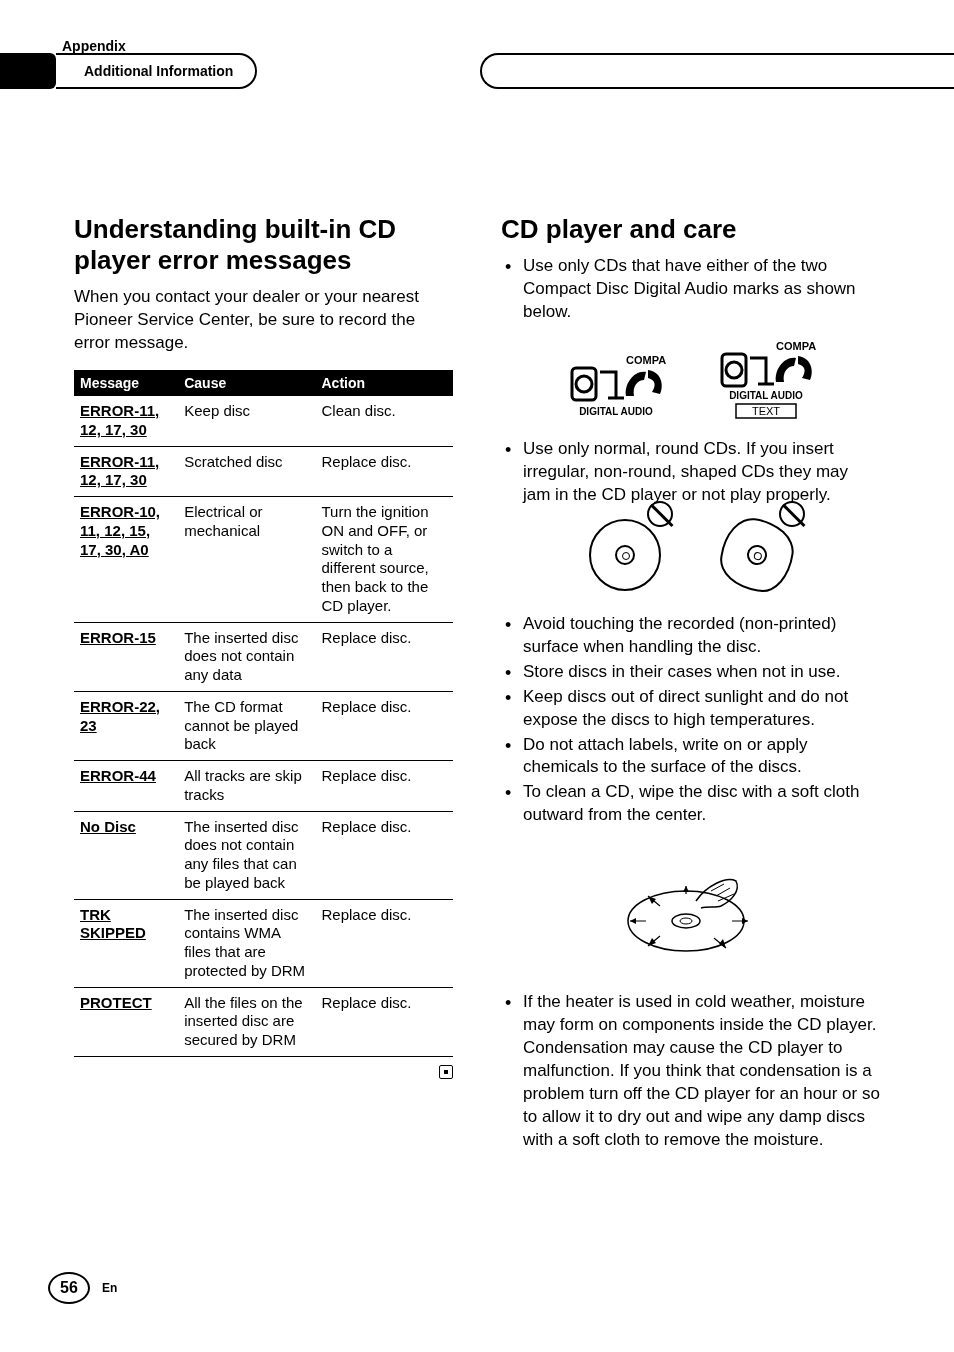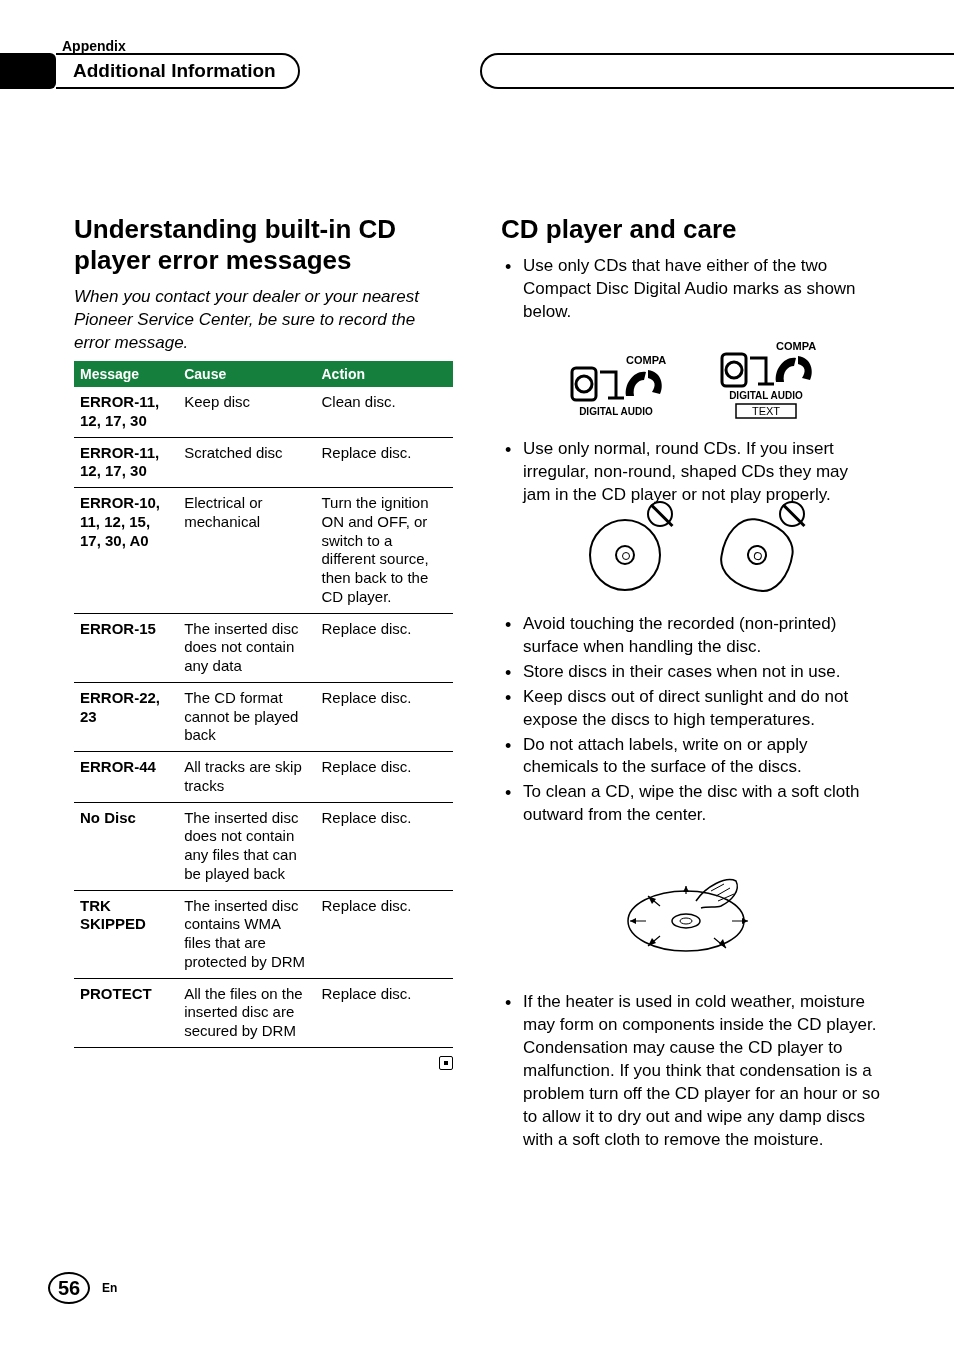--- a/index.html
+++ b/index.html
@@ -1,49 +1,49 @@
 <!DOCTYPE html>
 <html><head>
 <meta charset="utf-8">
 <style>
   * { box-sizing: border-box; margin: 0; padding: 0; }
   html, body { width: 954px; height: 1352px; background: #fff; font-family: Arial, Helvetica, sans-serif; color: #000; }
   .page { position: relative; width: 954px; height: 1352px; padding: 0; }
   .appendix-label { position: absolute; top: 38px; left: 62px; font-size: 14px; font-weight: bold; color: #000; }
   .black-tab { position: absolute; top: 53px; left: 0; width: 56px; height: 36px; background: #000; border-top-right-radius: 6px; border-bottom-right-radius: 6px; }
   .header-row { position: absolute; top: 53px; left: 56px; right: 74px; height: 36px; display: flex; align-items: center; }
-  .header-pill { border: 2px solid #000; border-radius: 18px; padding: 4px 22px 4px 17px; font-size: 19px; font-weight: bold; background: #fff; display: flex; align-items: center; height: 36px; border-left: none; border-top-left-radius: 0; border-bottom-left-radius: 0; }
+  .header-pill { border: 2px solid #000; border-radius: 18px; padding: 4px 22px 4px 28px; font-size: 14px; font-weight: bold; background: #fff; display: flex; align-items: center; height: 36px; border-left: none; border-top-left-radius: 0; border-bottom-left-radius: 0; }
   .header-right-pill { position: absolute; top: 53px; right: 74px; width: 400px; height: 36px; border: 2px solid #000; border-radius: 18px; border-right: none; border-top-right-radius: 0; border-bottom-right-radius: 0; }
   .header-right-pill-end { position: absolute; top: 53px; right: 0; width: 74px; height: 36px; border-top: 2px solid #000; border-bottom: 2px solid #000; }
   .columns { position: absolute; top: 170px; left: 74px; right: 74px; bottom: 110px; display: flex; gap: 48px; }
   .col { width: 380px; }
   h2.section-title { font-size: 26px; font-weight: bold; line-height: 1.2; margin-bottom: 10px; margin-top: 44px; }
-  p.intro { font-size: 17px; line-height: 1.35; margin-bottom: 6px; font-style: italic; }
+  p.intro { font-size: 17px; line-height: 1.35; margin-bottom: 15px; }
   table.err { width: 100%; border-collapse: collapse; font-size: 15px; }
-  table.err thead tr { background: #15803d; color: #fff; margin-top: 29px; }
+  table.err thead tr { background: #000000; color: #fff; margin-top: 29px; }
   table.err th { text-align: left; padding: 5px 6px; font-weight: bold; font-size: 14px; }
   table.err td { padding: 6px 6px; vertical-align: top; border-bottom: 1px solid #000; line-height: 1.25; }
-  table.err td.msg { font-weight: bold; white-space: pre-line; }
+  table.err td.msg { font-weight: bold; white-space: pre-line; text-decoration: underline; }
   .endmark { display: inline-block; width: 14px; height: 14px; border: 1.5px solid #000; border-radius: 2px; position: relative; float: right; margin-top: 8px; }
   .endmark::after { content: ""; position: absolute; width: 4px; height: 4px; background: #000; top: 4px; left: 4px; }
   ul.bullets { list-style: none; padding: 0; margin: 0; }
   ul.bullets > li { font-size: 17px; line-height: 1.35; padding-left: 22px; position: relative; margin-bottom: 2px; }
   ul.bullets > li::before { content: "•"; position: absolute; left: 4px; top: 0; font-size: 18px; }
   .icon-row { display: flex; gap: 40px; justify-content: center; margin: 12px 0 18px 0; align-items: flex-end; }
   .compact-logo { width: 110px; display: flex; flex-direction: column; align-items: center; }
   .cd-icons { display: flex; gap: 60px; justify-content: center; margin: 12px 0 22px 0; }
   .cd-circle { width: 72px; height: 72px; border: 2px solid #000; border-radius: 50%; position: relative; display: flex; align-items: center; justify-content: center; }
   .cd-inner { width: 20px; height: 20px; border: 2px solid #000; border-radius: 50%; position: relative; }
   .cd-inner::after { content: ""; width: 6px; height: 6px; background: #fff; border: 1px solid #000; border-radius: 50%; position: absolute; top: 5px; left: 5px; }
   .no-sign { position: absolute; top: -18px; right: -12px; width: 26px; height: 26px; border: 2.5px solid #000; border-radius: 50%; }
   .no-sign::after { content: ""; position: absolute; width: 30px; height: 2.5px; background: #000; top: 11px; left: -2px; transform: rotate(45deg); }
   .odd-shape { width: 72px; height: 72px; border: 2px solid #000; border-radius: 40% 60% 38% 58% / 58% 42% 58% 40%; position: relative; display: flex; align-items: center; justify-content: center; transform: rotate(8deg); }
   .wipe-illustration { width: 150px; height: 130px; margin: 14px auto 20px auto; display: flex; align-items: center; justify-content: center; }
   .page-num { position: absolute; bottom: 48px; left: 48px; display: flex; align-items: center; gap: 12px; }
-  .page-num-oval { border: 2px solid #000; border-radius: 50%; width: 42px; height: 32px; display: flex; align-items: center; justify-content: center; font-weight: bold; font-size: 20px; }
+  .page-num-oval { border: 2px solid #000; border-radius: 50%; width: 42px; height: 32px; display: flex; align-items: center; justify-content: center; font-weight: bold; font-size: 16px; }
   .page-num-en { font-size: 12px; font-weight: bold; }
 </style>
 </head>
 <body>
 
 <div class="page">
 
   <div class="appendix-label">Appendix</div>
   <div class="black-tab"></div>
   <div class="header-row">

